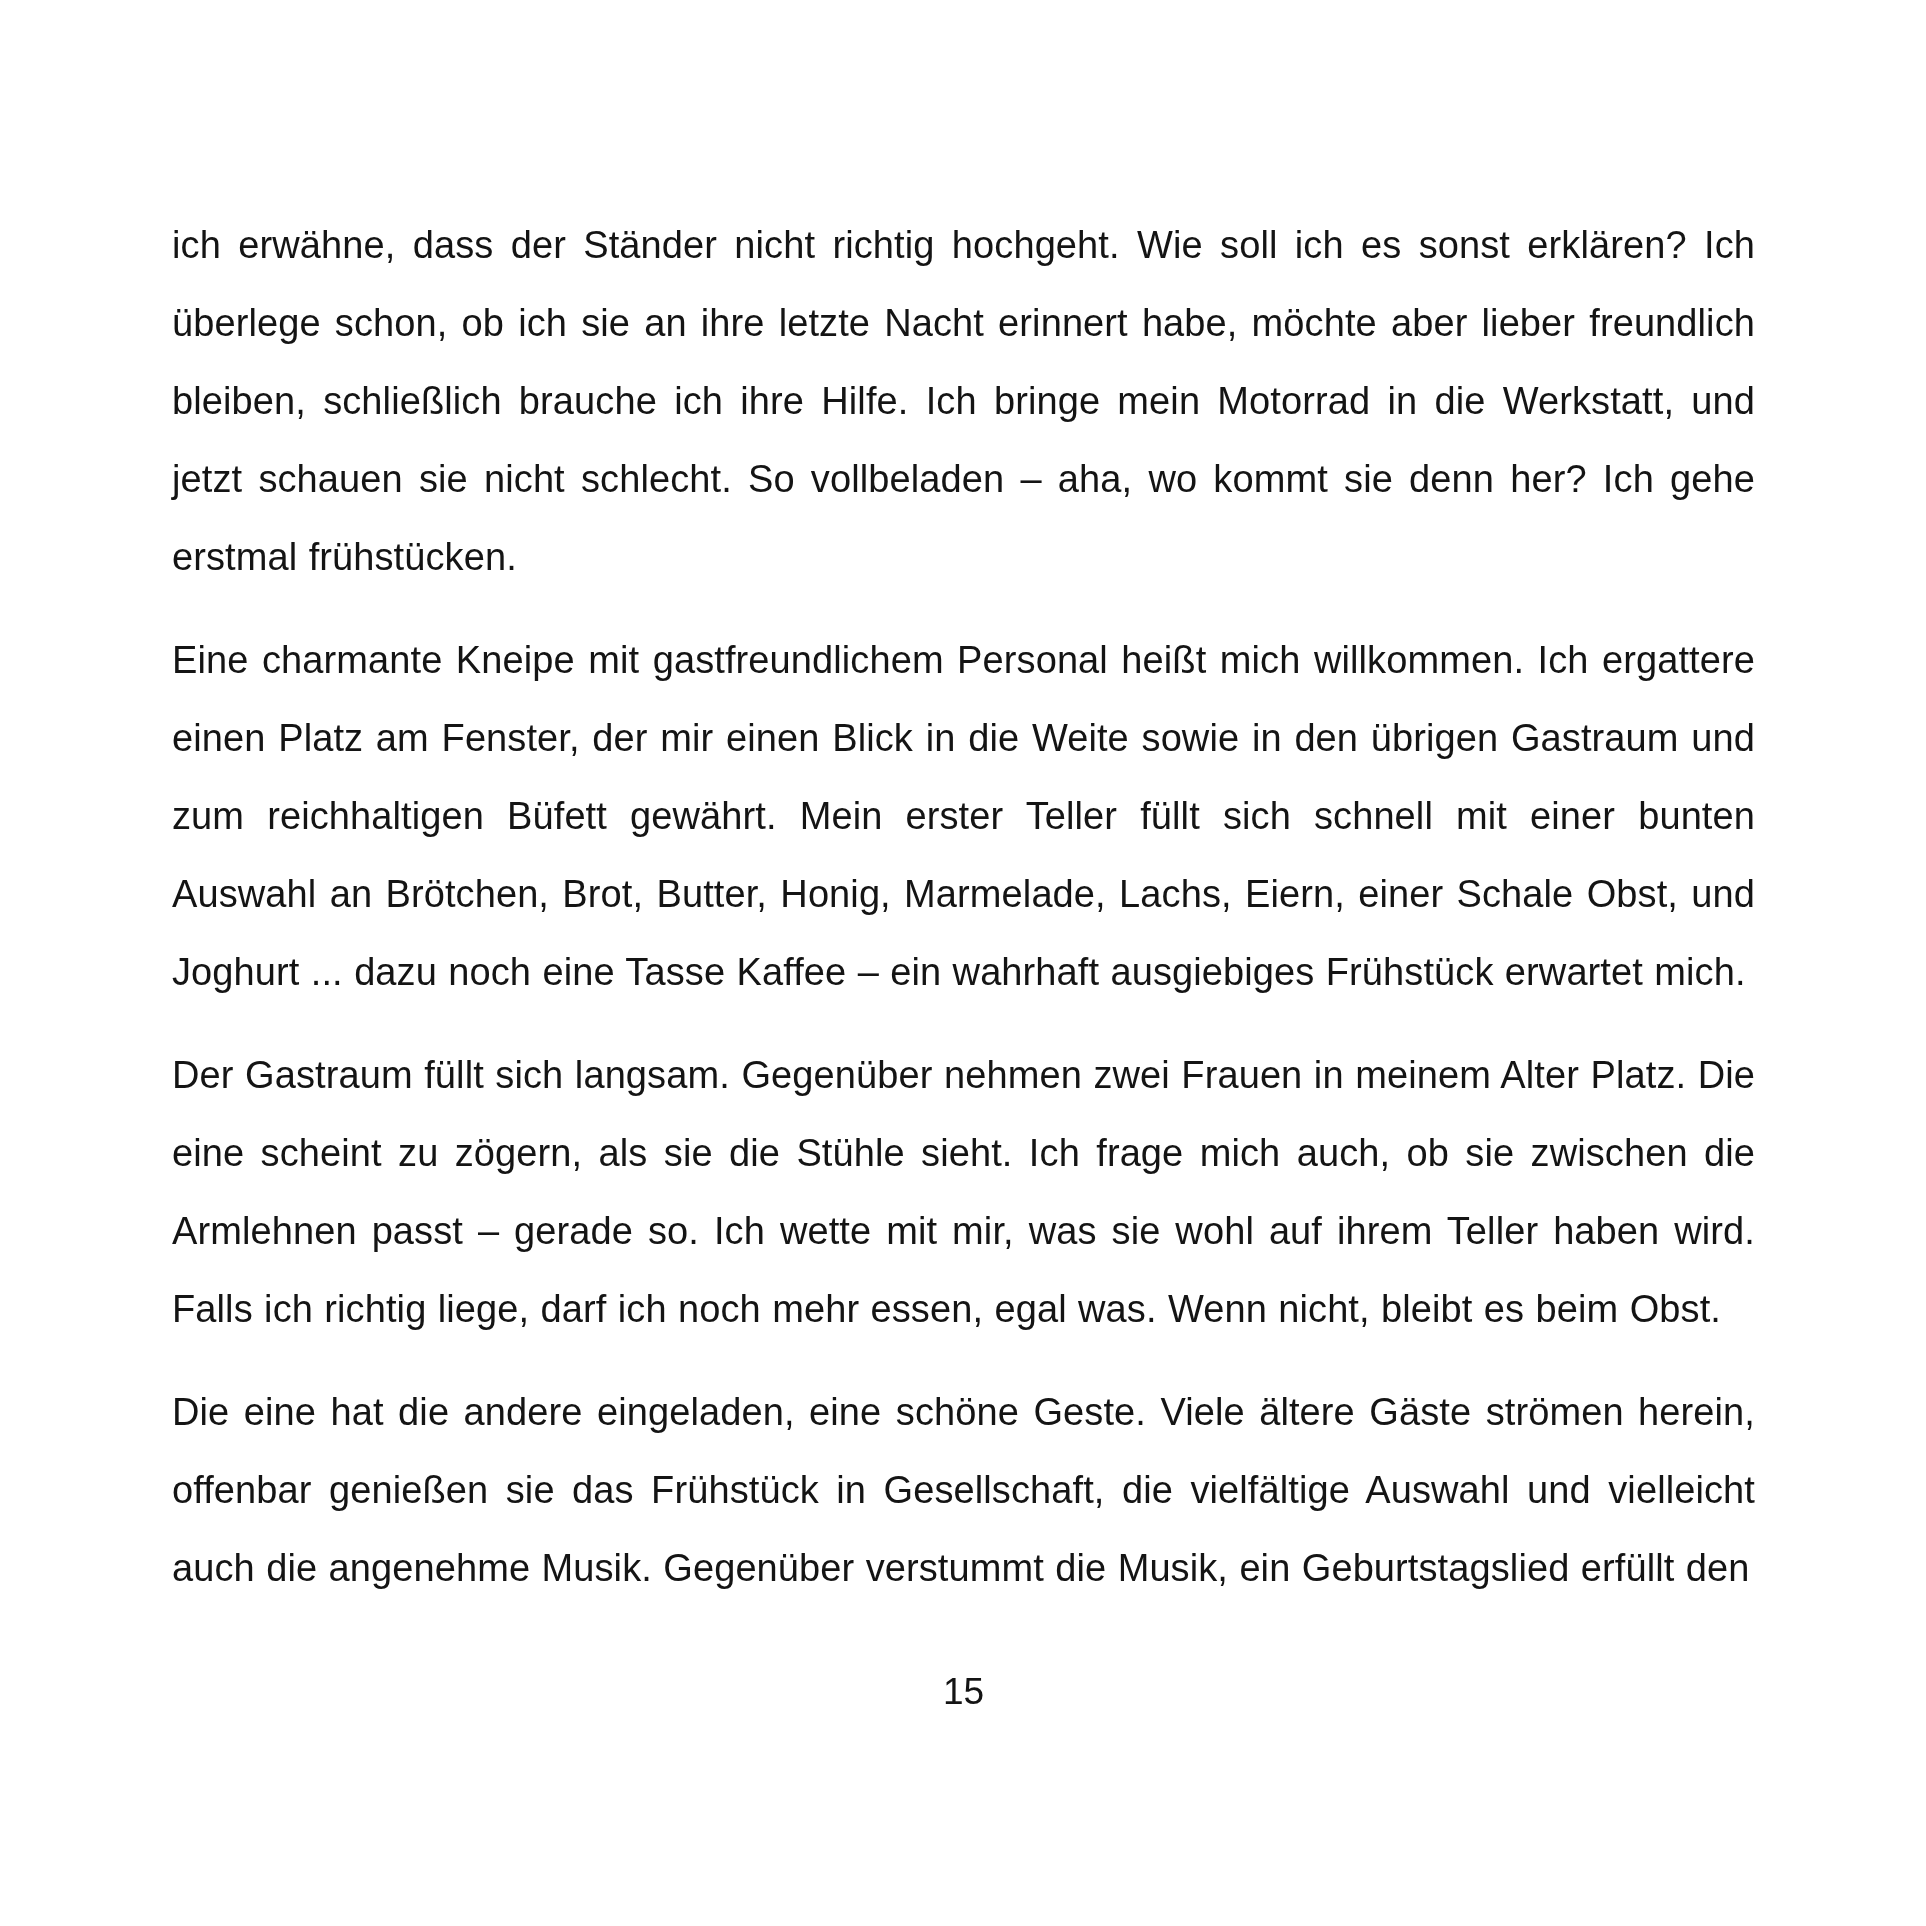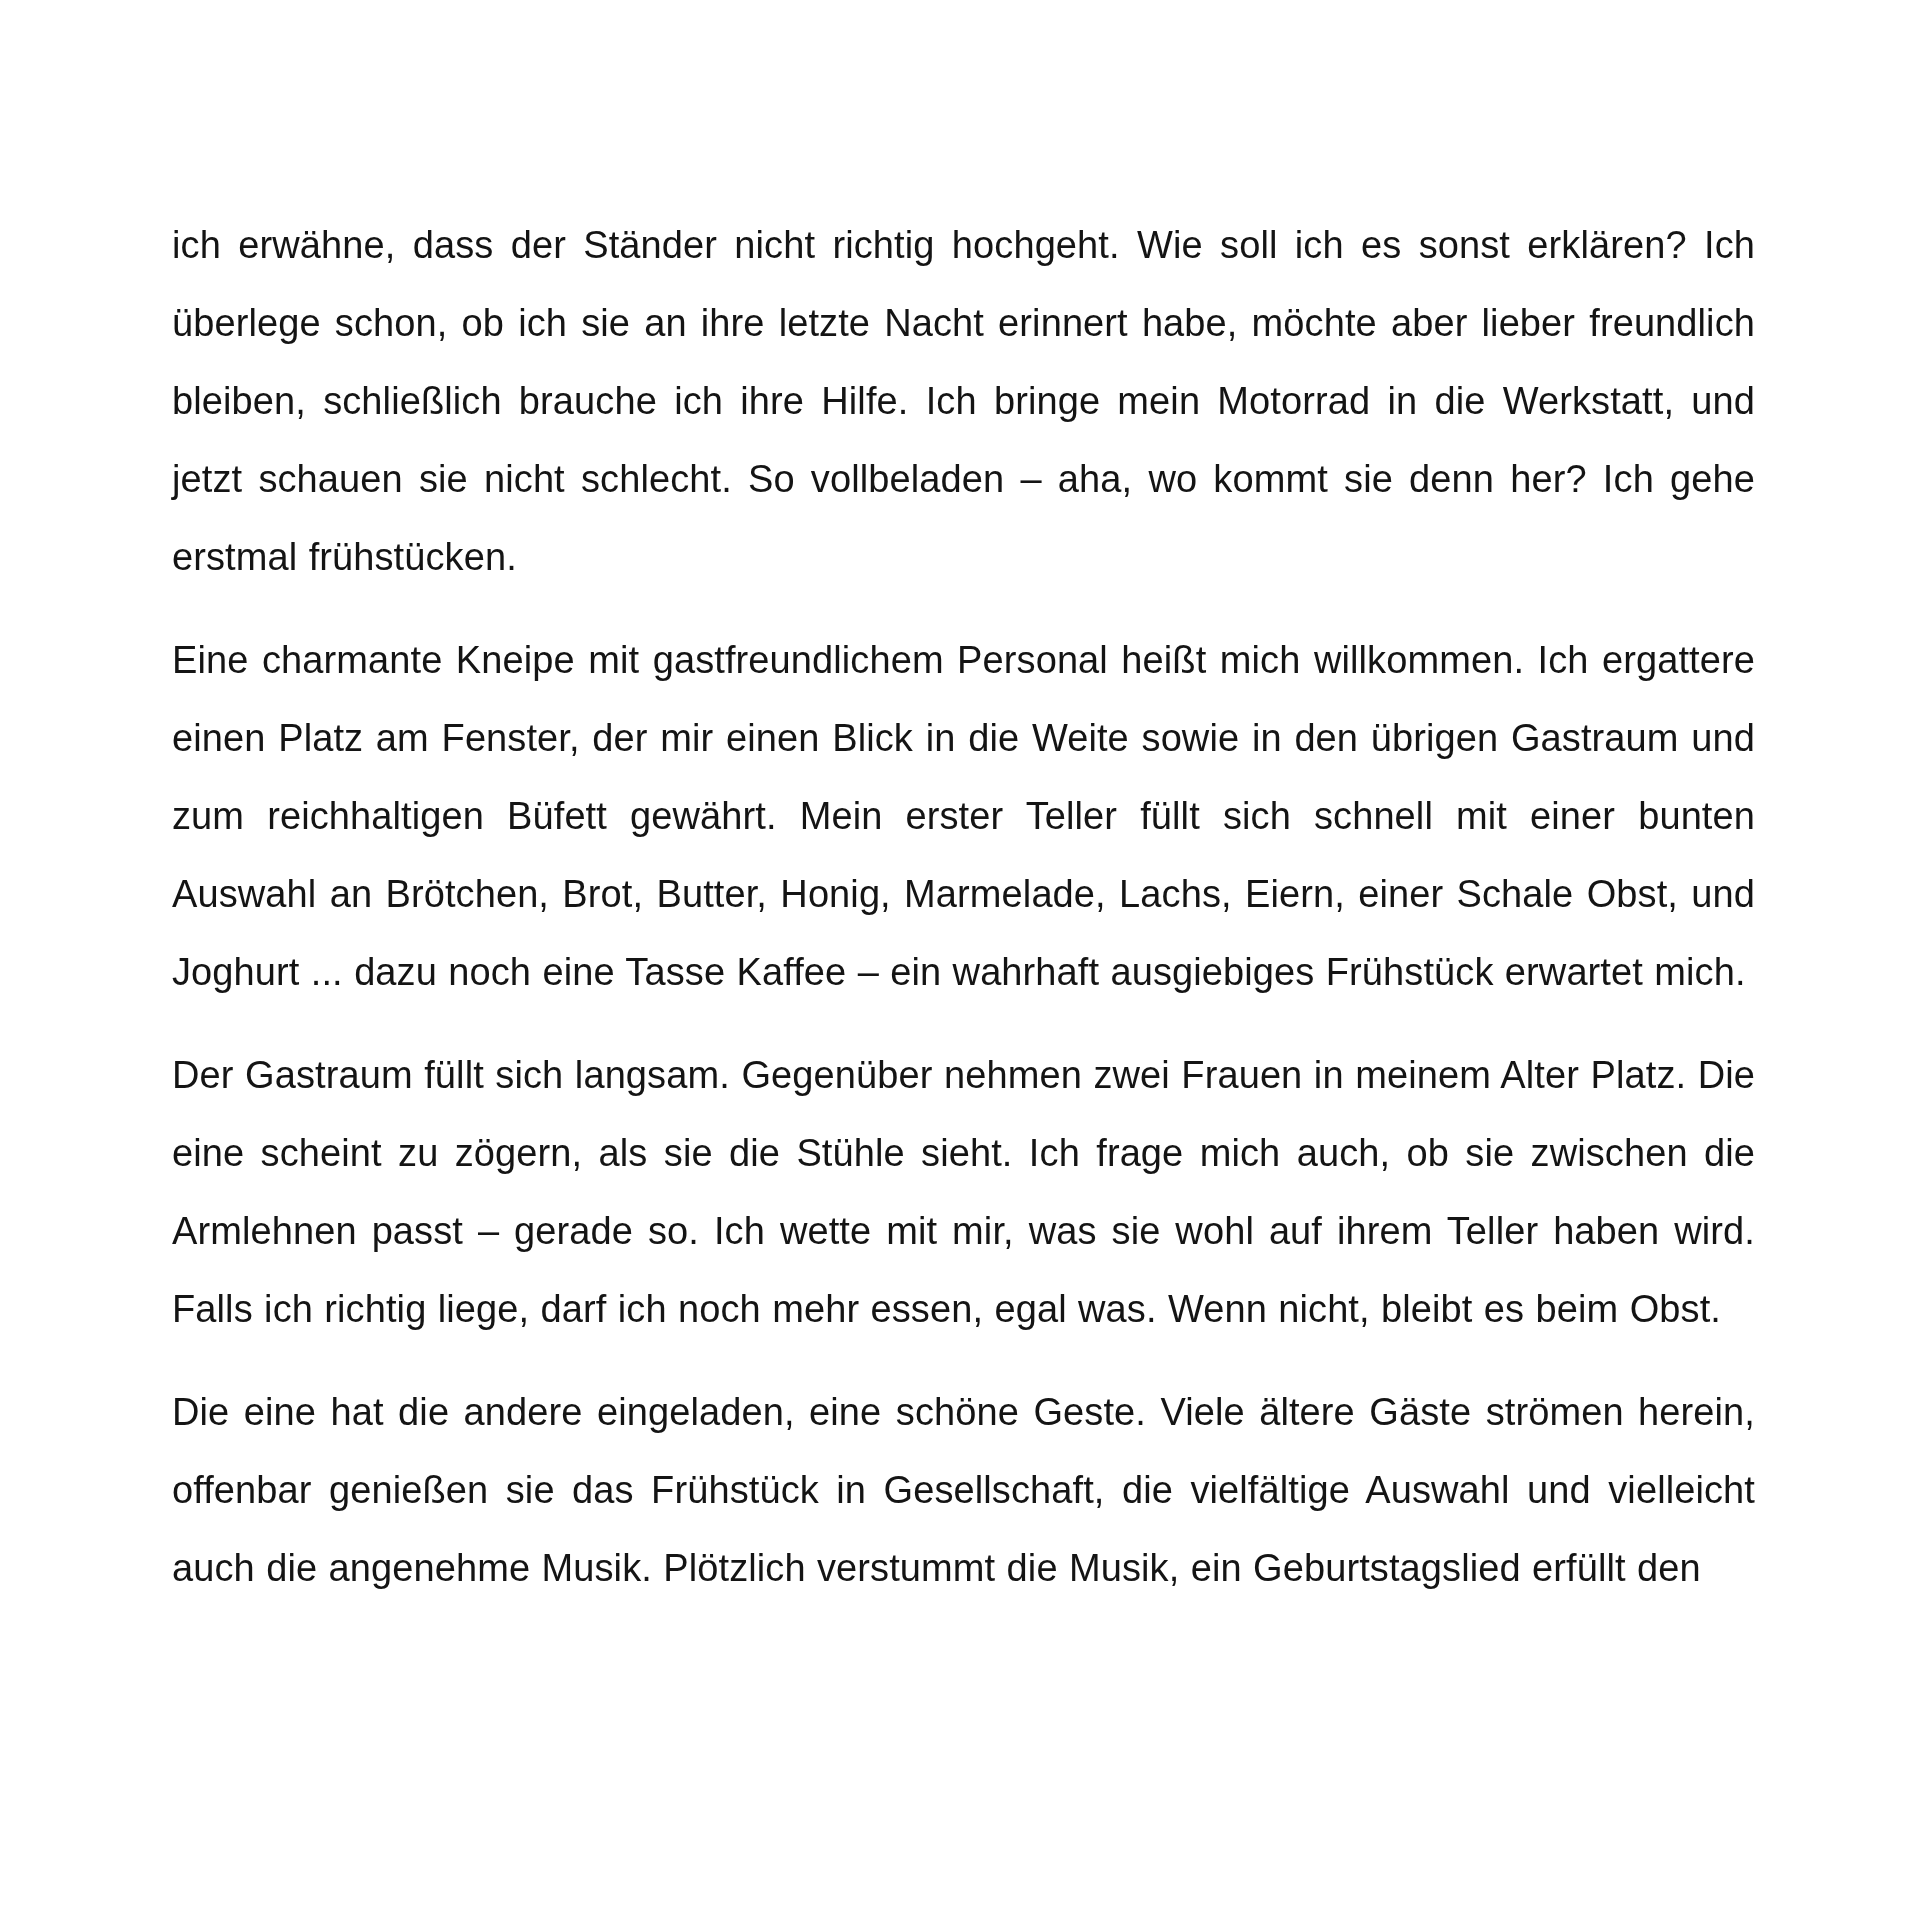--- a/index.html
+++ b/index.html
@@ -49,16 +49,17 @@
   }
 </style>
 </head>
 <body>
 
 <div class="page">
   <div class="body-text">
     <p class="para">ich erwähne, dass der Ständer nicht richtig hochgeht. Wie soll ich es sonst erklären? Ich überlege schon, ob ich sie an ihre letzte Nacht erinnert habe, möchte aber lieber freundlich bleiben, schließlich brauche ich ihre Hilfe. Ich bringe mein Motorrad in die Werkstatt, und jetzt schauen sie nicht schlecht. So vollbeladen – aha, wo kommt sie denn her? Ich gehe erstmal frühstücken.</p>
     <p class="para">Eine charmante Kneipe mit gastfreundlichem Personal heißt mich willkommen. Ich ergattere einen Platz am Fenster, der mir einen Blick in die Weite sowie in den übrigen Gastraum und zum reichhaltigen Büfett gewährt. Mein erster Teller füllt sich schnell mit einer bunten Auswahl an Brötchen, Brot, Butter, Honig, Marmelade, Lachs, Eiern, einer Schale Obst, und Joghurt ... dazu noch eine Tasse Kaffee – ein wahrhaft ausgiebiges Frühstück erwartet mich.</p>
     <p class="para">Der Gastraum füllt sich langsam. Gegenüber nehmen zwei Frauen in meinem Alter Platz. Die eine scheint zu zögern, als sie die Stühle sieht. Ich frage mich auch, ob sie zwischen die Armlehnen passt – gerade so. Ich wette mit mir, was sie wohl auf ihrem Teller haben wird. Falls ich richtig liege, darf ich noch mehr essen, egal was. Wenn nicht, bleibt es beim Obst.</p>
-    <p class="para">Die eine hat die andere eingeladen, eine schöne Geste. Viele ältere Gäste strömen herein, offenbar genießen sie das Frühstück in Gesellschaft, die vielfältige Auswahl und vielleicht auch die angenehme Musik. Plötzlich verstummt die Musik, ein Geburtstagslied erfüllt den</p>
+    <p class="para">Die eine hat die andere eingeladen, eine schöne Geste. Viele ältere Gäste strömen herein, offenbar genießen sie das Frühstück in Gesellschaft, die vielfältige Auswahl und vielleicht auch die angenehme Musik. Gegenüber verstummt die Musik, ein Geburtstagslied erfüllt den</p>
   </div>
+  <div class="page-number">15</div>
 </div>
 
 
 </body></html>

